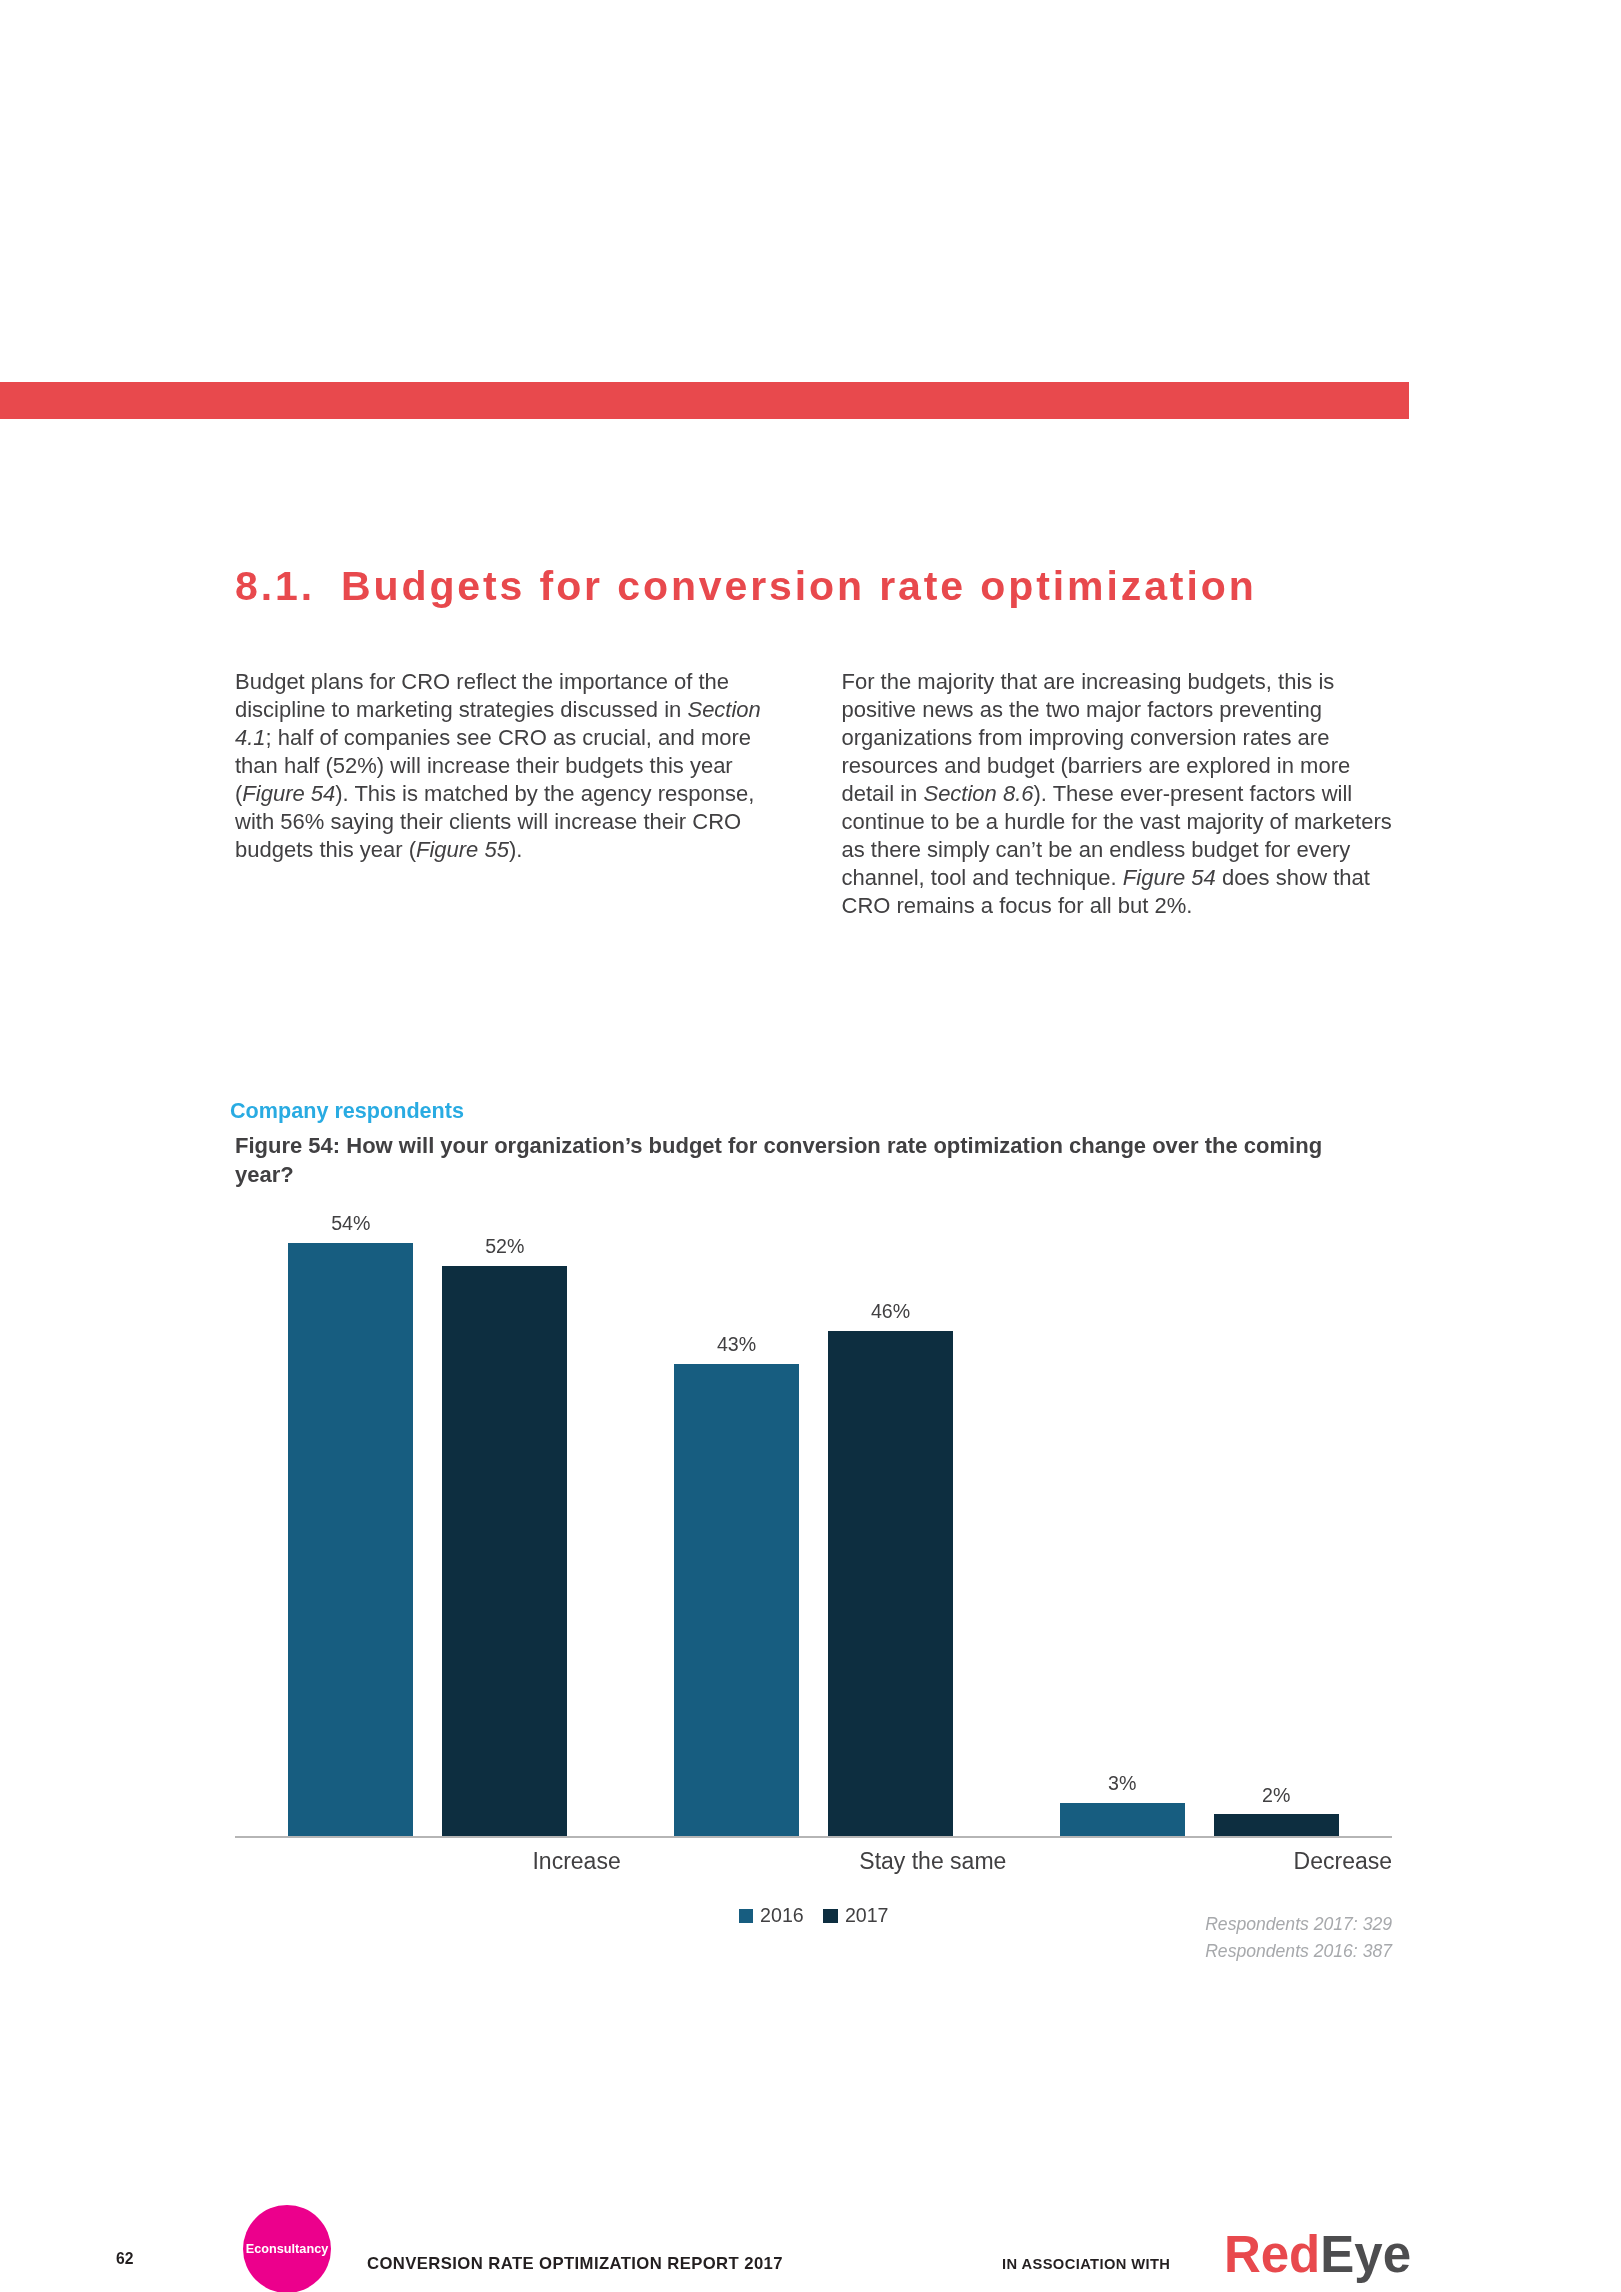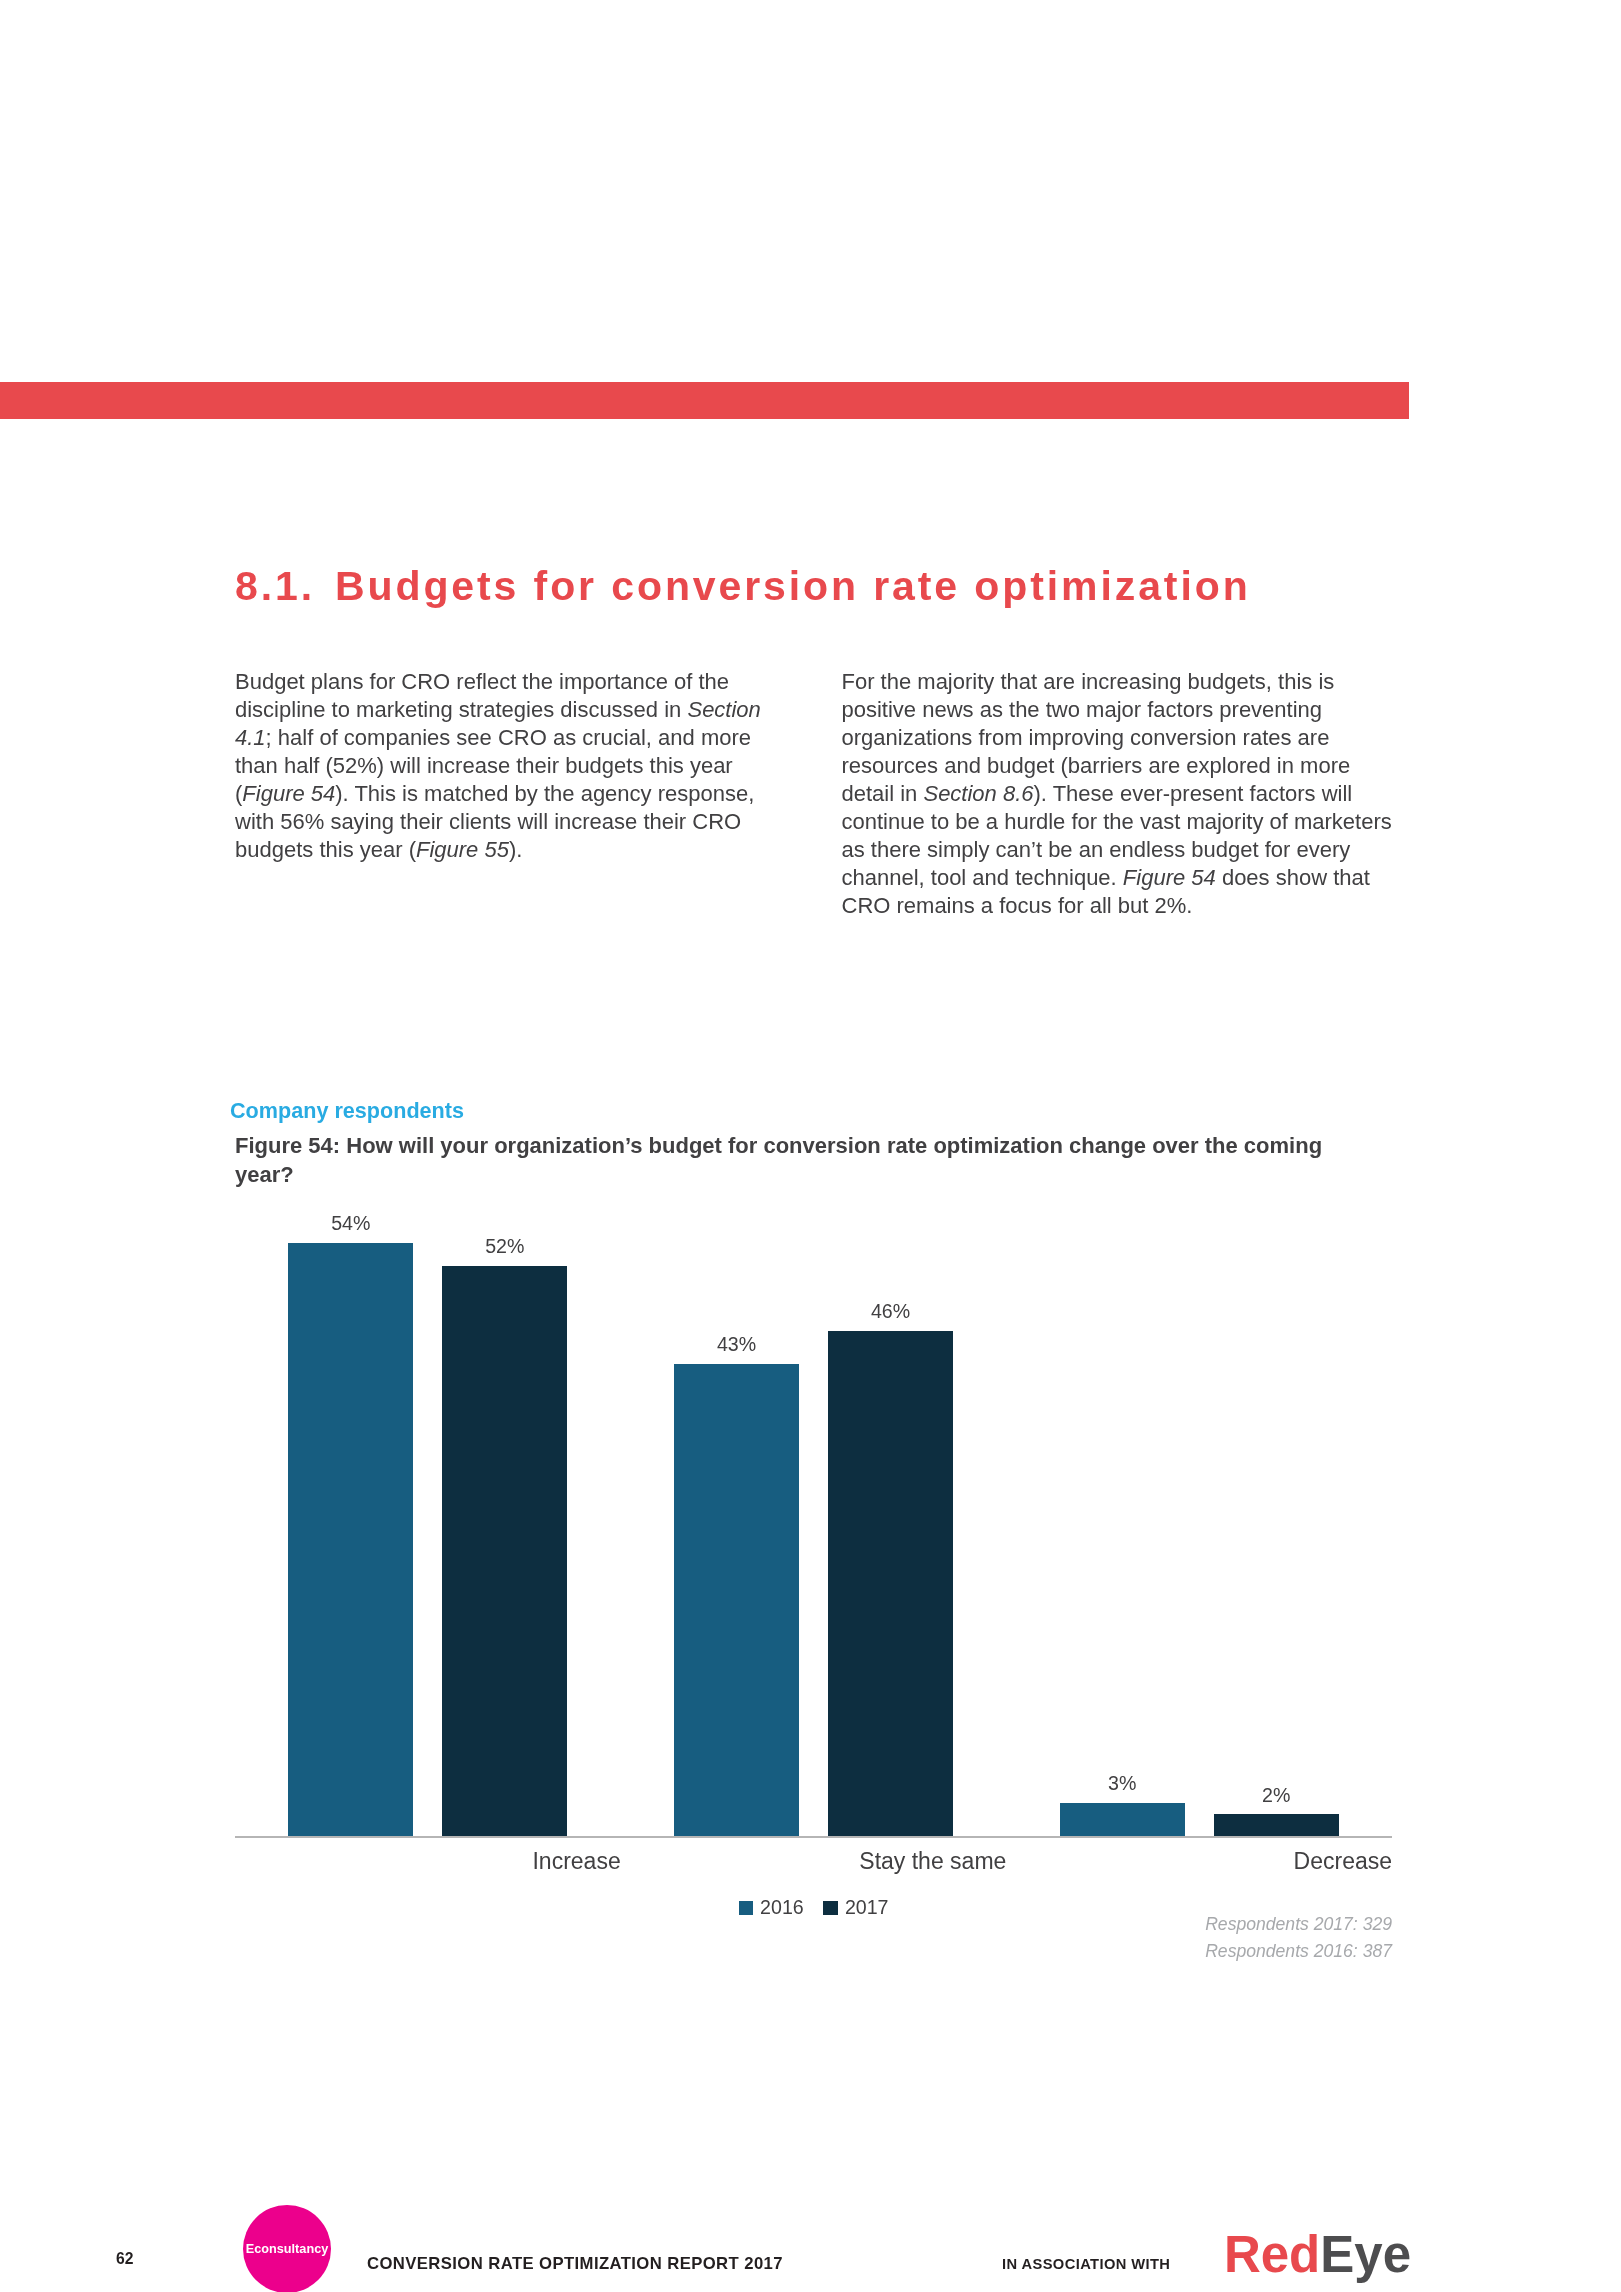--- a/index.html
+++ b/index.html
@@ -34,21 +34,21 @@
   }
   .subsection-title {
     position: absolute;
     left: 235px;
     top: 563px;
     font-size: 41px;
     font-weight: 700;
     letter-spacing: 2.9px;
     color: var(--accent-red, #e8494d);
     display: flex;
-    gap: 20px;
+    gap: 26px;
     white-space: nowrap;
   }
   .columns {
     position: absolute;
     left: 235px;
     top: 668px;
     width: 1160px;
     display: flex;
     gap: 53px;
   }
@@ -113,21 +113,21 @@
     text-align: right;
     font-size: 23px;
     color: var(--body-text, #414042);
   }
   .legend {
     display: flex;
     justify-content: center;
     gap: 19.6px;
     margin-top: 21.6px;
   }
-  .legend-item { display: flex; align-items: center; gap: 6.9px; }
+  .legend-item { display: flex; align-items: center; gap: 6.9px; margin-top: 8px; }
   .legend-swatch { width: 14.7px; height: 14.7px; display: inline-block; }
   .legend-label { font-size: 19.6px; color: var(--body-text, #414042); }
   .footnotes {
     position: absolute;
     right: 229px;
     top: 1911px;
     text-align: right;
     font-size: 17.6px;
     font-style: italic;
     line-height: 26.5px;

